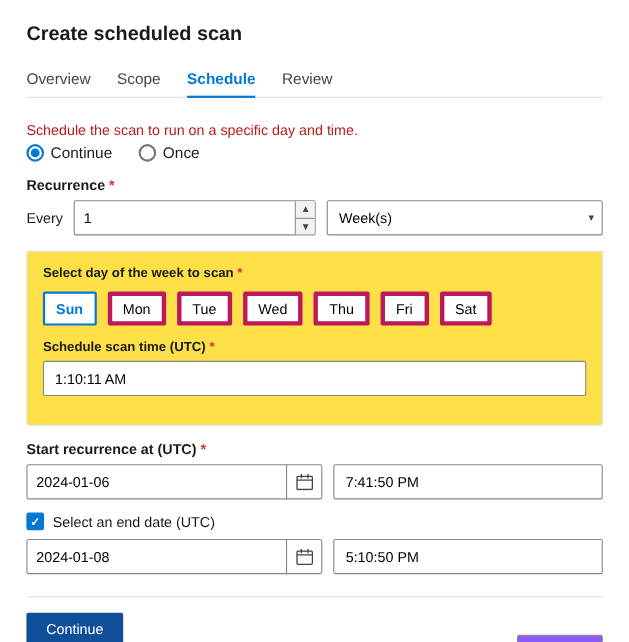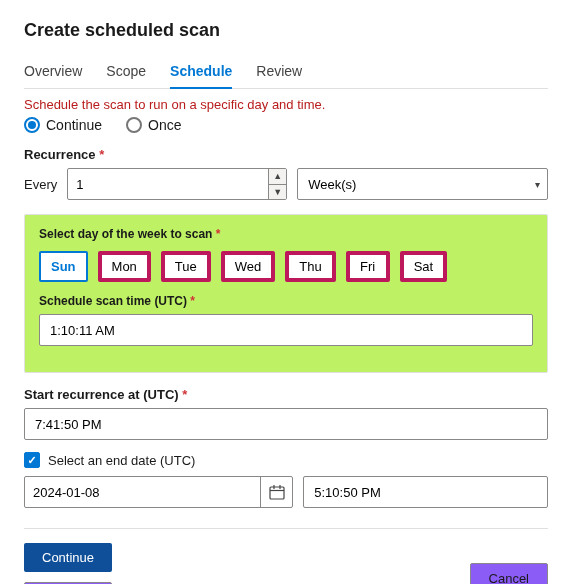--- a/index.html
+++ b/index.html
@@ -15,21 +15,21 @@
     .page-title {
       font-size: 18px;
       font-weight: 600;
       margin-bottom: 16px;
       color: #1a1a1a;
     }
     .tabs {
       display: flex;
       gap: 24px;
       border-bottom: 1px solid #e0e0e0;
-      margin-bottom: 8px;
+      margin-bottom: 22px;
     }
     .tab {
       padding: 6px 0 8px 0;
       cursor: pointer;
       font-size: 14px;
       color: #444;
       border-bottom: 2px solid transparent;
       margin-bottom: -1px;
     }
     .tab.active {
@@ -150,21 +150,21 @@
     .select-arrow {
       position: absolute;
       right: 8px;
       top: 50%;
       transform: translateY(-50%);
       pointer-events: none;
       font-size: 10px;
       color: #444;
     }
     .day-section {
-      background: #bef264;
+      background: #fde047;
       border: 1px solid #e0e0e0;
       border-radius: 2px;
       padding: 12px 14px;
       margin-bottom: 14px;
     }
     .day-section-label {
       font-size: 12px;
       font-weight: 600;
       margin-bottom: 10px;
     }
@@ -388,20 +388,31 @@
     </div>
     <input type="text" class="scan-time-input" value="1:10:11 AM" style="">
   </div>
 </div>
 
 <div class="start-recurrence-section">
   <div class="start-recurrence-label">
     <span>Start recurrence at (UTC)</span><span class="label-required-star"> *</span>
   </div>
   <div class="date-time-row">
+    <div class="date-input-wrap">
+      <input type="text" value="2024-01-06" style="">
+      <div class="cal-icon">
+        <svg width="16" height="16" viewBox="0 0 16 16" fill="none" xmlns="http://www.w3.org/2000/svg">
+          <rect x="1" y="3" width="14" height="12" rx="1" stroke="#444" stroke-width="1.2" fill="none"></rect>
+          <line x1="1" y1="6.5" x2="15" y2="6.5" stroke="#444" stroke-width="1.2"></line>
+          <line x1="5" y1="1" x2="5" y2="5" stroke="#444" stroke-width="1.2"></line>
+          <line x1="11" y1="1" x2="11" y2="5" stroke="#444" stroke-width="1.2"></line>
+        </svg>
+      </div>
+    </div>
     <input type="text" class="time-input" value="7:41:50 PM" style="">
   </div>
 </div>
 
 <div class="end-date-section" style="margin-top:12px;">
   <div class="checkbox-row">
     <div class="checkbox-box checked"></div>
     <span class="checkbox-label">Select an end date (UTC)</span>
   </div>
   <div class="date-time-row">

